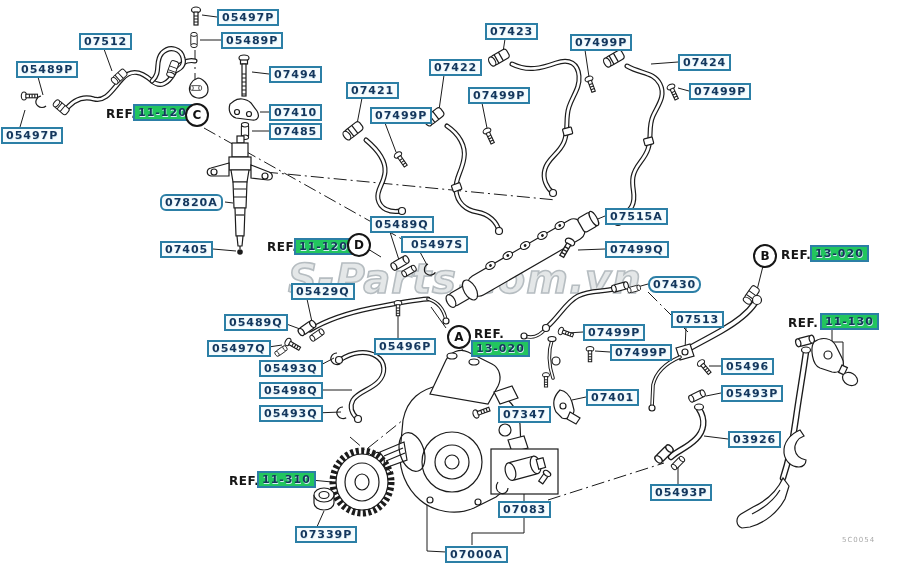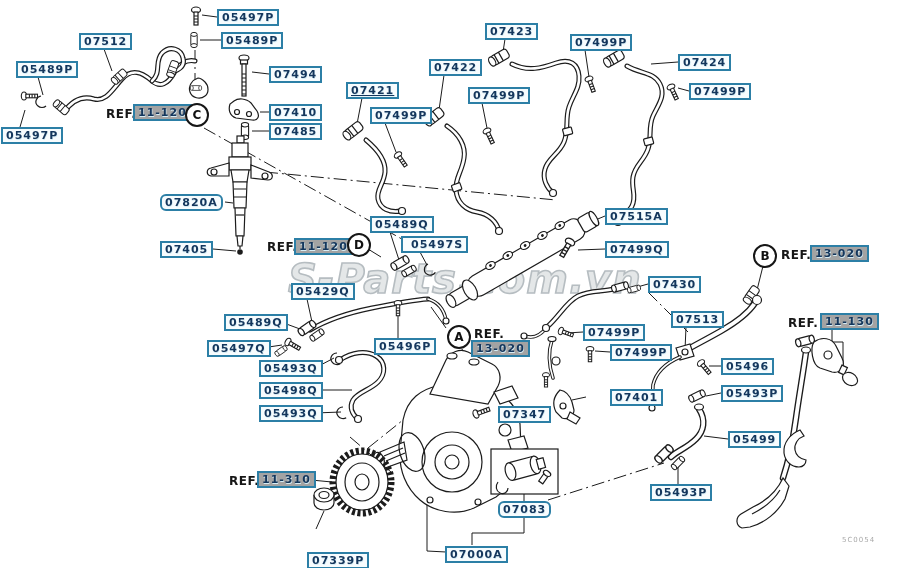--- a/index.html
+++ b/index.html
@@ -7,21 +7,21 @@
          font-family:"DejaVu Sans",sans-serif;}
   .watermark{position:absolute;left:288px;top:256px;z-index:1;white-space:nowrap;
              font:italic bold 40px "DejaVu Sans",sans-serif;letter-spacing:1px;
              color:rgba(178,186,190,0.35);-webkit-text-stroke:1.6px #b6bdc1;}
   svg.art{position:absolute;left:0;top:0;z-index:2;}
   #labels-layer,.overlay{position:absolute;left:0;top:0;width:759px;height:568px;z-index:3;pointer-events:none;}
   .plabel{position:absolute;border:2px solid #2c7fa6;background:#f7fcfe;color:#14365c;
           font:bold 11px "DejaVu Sans",sans-serif;letter-spacing:1px;padding:0 3px;
           line-height:13px;white-space:nowrap;text-shadow:0.5px 0.5px 0 #d5ecf5;pointer-events:auto;}
   .reftext{position:absolute;color:#161616;font:bold 12px "DejaVu Sans",sans-serif;letter-spacing:0.5px;}
-  .refbox{position:absolute;border:2px solid #2c7fa6;background:#a3a3a3;color:#14365c;
+  .refbox{position:absolute;border:2px solid #2c7fa6;background:#22c55e;color:#14365c;
           font:bold 11px "DejaVu Sans",sans-serif;letter-spacing:1px;padding:0 3px;
           line-height:13px;white-space:nowrap;text-shadow:0.5px 0.5px 0 #d5ecf5;pointer-events:auto;}
   .refcircle{position:absolute;width:20px;height:20px;border:2px solid #161616;border-radius:50%;
              background:#fff;color:#111;font:bold 12px "DejaVu Sans",sans-serif;
              display:flex;align-items:center;justify-content:center;}
   .doccode{position:absolute;left:842px;top:536px;font:7px "DejaVu Sans",sans-serif;color:#a9a9a9;letter-spacing:1px;}
   
   .ln{fill:none;stroke:#1c1c1c;stroke-width:1.2;}
   .pw{fill:#fff;stroke:#1c1c1c;stroke-width:1.2;}
   .lead{stroke:#1c1c1c;stroke-width:1;fill:none;}
@@ -363,54 +363,54 @@
 
   <div id="labels-layer">
       <div class="plabel" style="left: 217px; top: 9px;">05497P</div>
       <div class="plabel" style="left: 221px; top: 32px;">05489P</div>
       <div class="plabel" style="left: 79px; top: 33px;">07512</div>
       <div class="plabel" style="left: 16px; top: 61px;">05489P</div>
       <div class="plabel" style="left: 1px; top: 127px;">05497P</div>
       <div class="plabel" style="left: 269px; top: 66px;">07494</div>
       <div class="plabel" style="left: 269px; top: 104px;">07410</div>
       <div class="plabel" style="left: 269px; top: 123px;">07485</div>
-      <div class="plabel" style="left: 346px; top: 82px; text-decoration: underline;">07421</div>
+      <div class="plabel" style="left: 346px; top: 82px;">07421</div>
       <div class="plabel" style="left: 370px; top: 107px;">07499P</div>
       <div class="plabel" style="left: 429px; top: 59px;">07422</div>
       <div class="plabel" style="left: 468px; top: 87px;">07499P</div>
       <div class="plabel" style="left: 485px; top: 23px;">07423</div>
       <div class="plabel" style="left: 570px; top: 34px;">07499P</div>
       <div class="plabel" style="left: 678px; top: 54px;">07424</div>
       <div class="plabel" style="left: 689px; top: 83px;">07499P</div>
       <div class="plabel" style="left: 160px; top: 194px; border-radius: 6px;">07820A</div>
       <div class="plabel" style="left: 160px; top: 241px;">07405</div>
       <div class="plabel" style="left: 370px; top: 216px;">05489Q</div>
       <div class="plabel" style="left: 401px; top: 236px; padding-left: 8px;">05497S</div>
       <div class="plabel" style="left: 291px; top: 283px;">05429Q</div>
       <div class="plabel" style="left: 374px; top: 338px;">05496P</div>
       <div class="plabel" style="left: 224px; top: 314px;">05489Q</div>
       <div class="plabel" style="left: 207px; top: 340px;">05497Q</div>
       <div class="plabel" style="left: 259px; top: 360px;">05493Q</div>
       <div class="plabel" style="left: 259px; top: 382px;">05498Q</div>
       <div class="plabel" style="left: 259px; top: 405px;">05493Q</div>
       <div class="plabel" style="left: 605px; top: 208px;">07515A</div>
       <div class="plabel" style="left: 605px; top: 241px;">07499Q</div>
-      <div class="plabel" style="left: 648px; top: 276px;">07430</div>
+      <div class="plabel" style="left: 648px; top: 276px; border-radius: 8px;">07430</div>
       <div class="plabel" style="left: 583px; top: 324px;">07499P</div>
       <div class="plabel" style="left: 610px; top: 344px;">07499P</div>
-      <div class="plabel" style="left: 586px; top: 389px; margin-left: 24px;">07401</div>
+      <div class="plabel" style="left: 586px; top: 389px;">07401</div>
       <div class="plabel" style="left: 671px; top: 311px;">07513</div>
       <div class="plabel" style="left: 721px; top: 358px;">05496</div>
       <div class="plabel" style="left: 721px; top: 385px;">05493P</div>
-      <div class="plabel" style="left: 728px; top: 431px;">05499</div>
+      <div class="plabel" style="left: 728px; top: 431px;">03926</div>
       <div class="plabel" style="left: 650px; top: 484px;">05493P</div>
       <div class="plabel" style="left: 498px; top: 406px;">07347</div>
-      <div class="plabel" style="left: 498px; top: 501px; border-radius: 6px;">07083</div>
+      <div class="plabel" style="left: 498px; top: 501px;">07083</div>
       <div class="plabel" style="left: 445px; top: 546px;">07000A</div>
-      <div class="plabel" style="left: 295px; top: 552px; margin-left: 12px;">07339P</div>
+      <div class="plabel" style="left: 295px; top: 526px;">07339P</div>
     </div>
 
   <div class="overlay">
     <span class="reftext" style="left:106px;top:107px">REF.</span>
     <span class="refbox" style="left:133px;top:104px">11-120</span>
     <span class="refcircle" style="left:185px;top:103px">C</span>
 
     <span class="reftext" style="left:267px;top:240px">REF.</span>
     <span class="refbox" style="left:294px;top:238px">11-120</span>
     <span class="refcircle" style="left:347px;top:233px">D</span>

